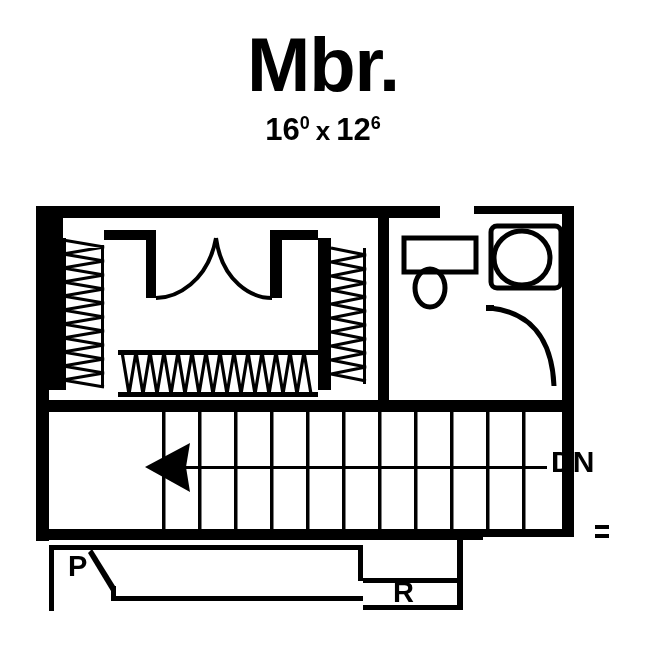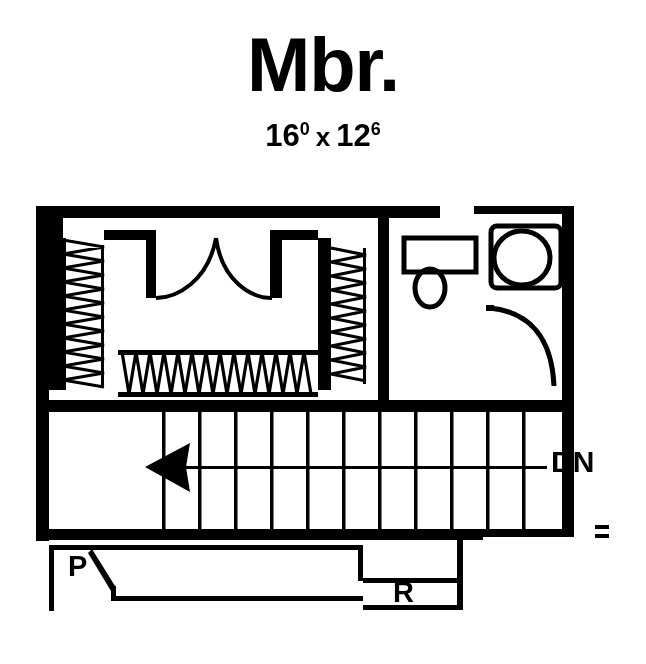--- a/index.html
+++ b/index.html
@@ -30,21 +30,20 @@
     user-select: none;
   }
   .room-name {
     font-size: 76px;
     font-weight: bold;
     line-height: 82px;
     letter-spacing: -1px;
     font-family: "Liberation Sans", sans-serif;
   }
   .room-dims {
-    margin-top: 6px;
     font-size: 31px;
     font-weight: bold;
     line-height: 34px;
     font-family: "Liberation Sans", sans-serif;
   }
   .room-dims sup {
     font-size: 18px;
     vertical-align: super;
     font-weight: bold;
   }

